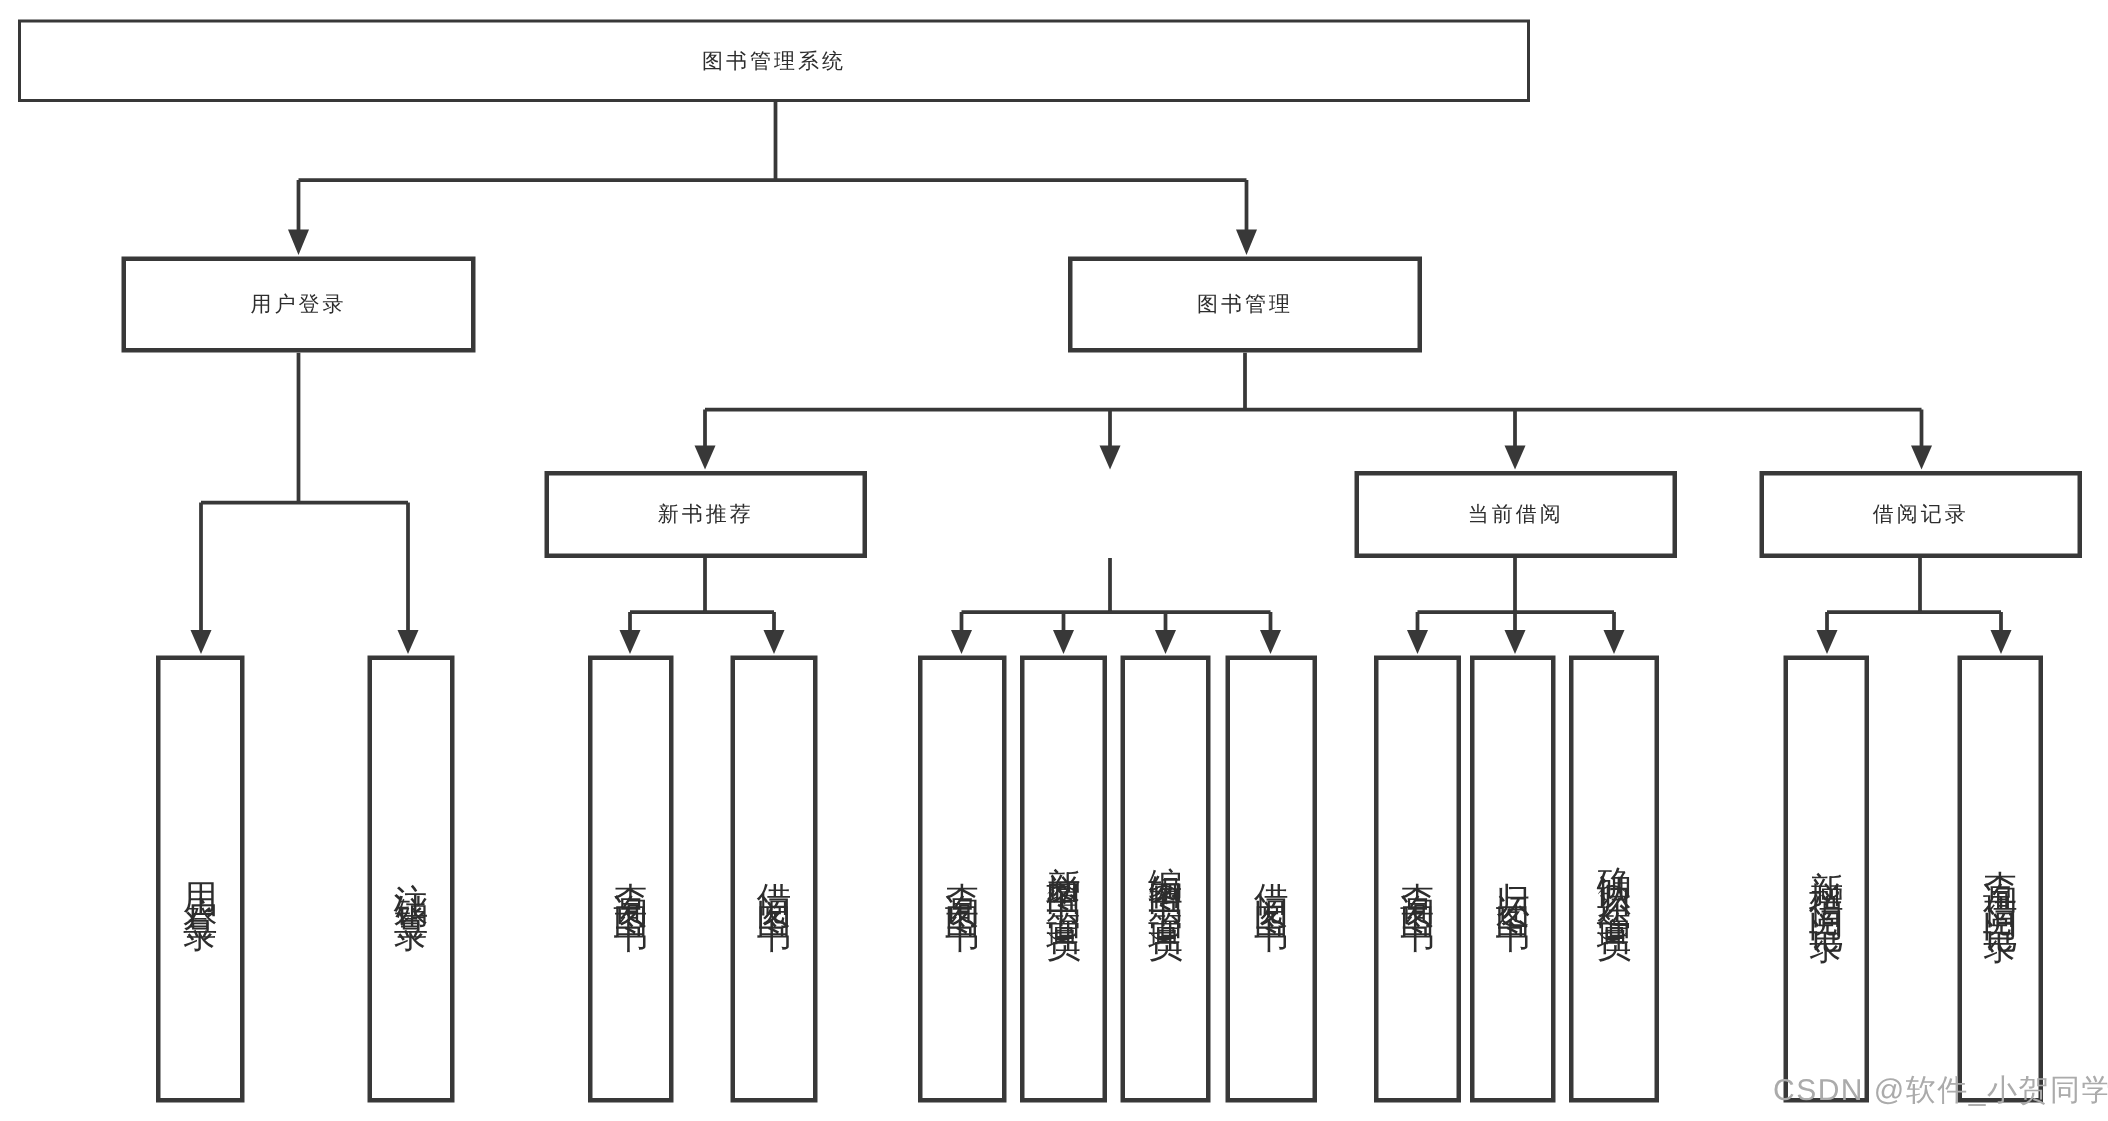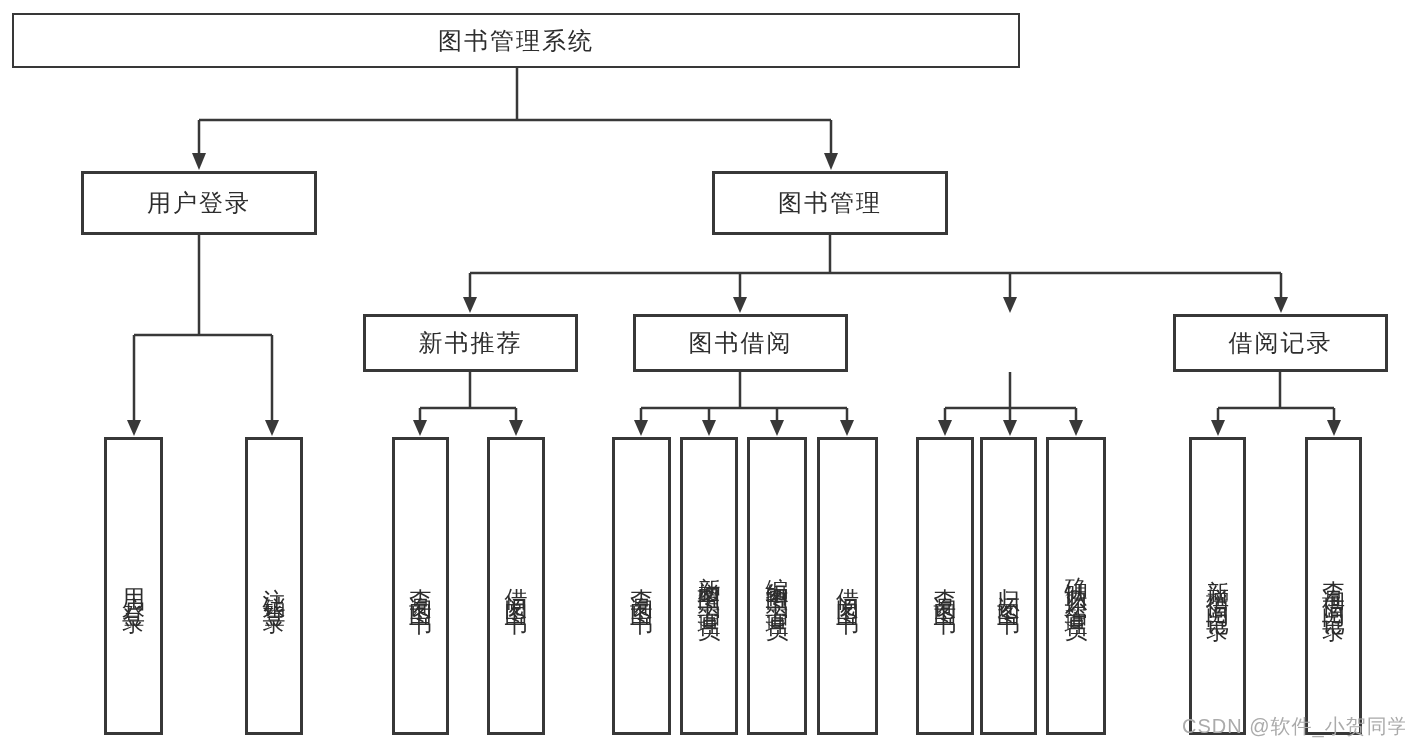--- a/index.html
+++ b/index.html
@@ -23,21 +23,21 @@
     background: #ffffff;
     border: 3px solid #383838;
     display: flex;
     align-items: center;
     justify-content: center;
     z-index: 2;
     color: #2d2d2d;
   }
   .node.root { border-width: 2px; }
   .node.h span {
-    font-size: 24px;
+    font-size: 14px;
     letter-spacing: 2px;
     white-space: nowrap;
   }
   .node.v span {
     writing-mode: vertical-rl;
     text-orientation: mixed;
     font-size: 23px;
     letter-spacing: 8px;
     line-height: 1;
   }
@@ -105,22 +105,22 @@
   <div class="node h" style="left:81px;top:171px;width:236px;height:64px">
     <span>用户登录</span>
   </div>
   <div class="node h" style="left:363px;top:314px;width:215px;height:58px">
     <span>新书推荐</span>
   </div>
 
   <div class="node h" style="left:712px;top:171px;width:236px;height:64px">
     <span>图书管理</span>
   </div>
-  <div class="node h" style="left:633px;top:314px;width:215px;height:58px">
-    <span>图书借阅</span>
+  <div class="node h" style="left:903px;top:314px;width:215px;height:58px">
+    <span>当前借阅</span>
   </div>
   <div class="node h" style="left:1173px;top:314px;width:215px;height:58px">
     <span>借阅记录</span>
   </div>
 
   <div class="node v" style="left:104px;top:437px;width:59px;height:298px">
     <span>用户登录</span>
   </div>
   <div class="node v" style="left:245px;top:437px;width:58px;height:298px">
     <span>注销登录</span>

